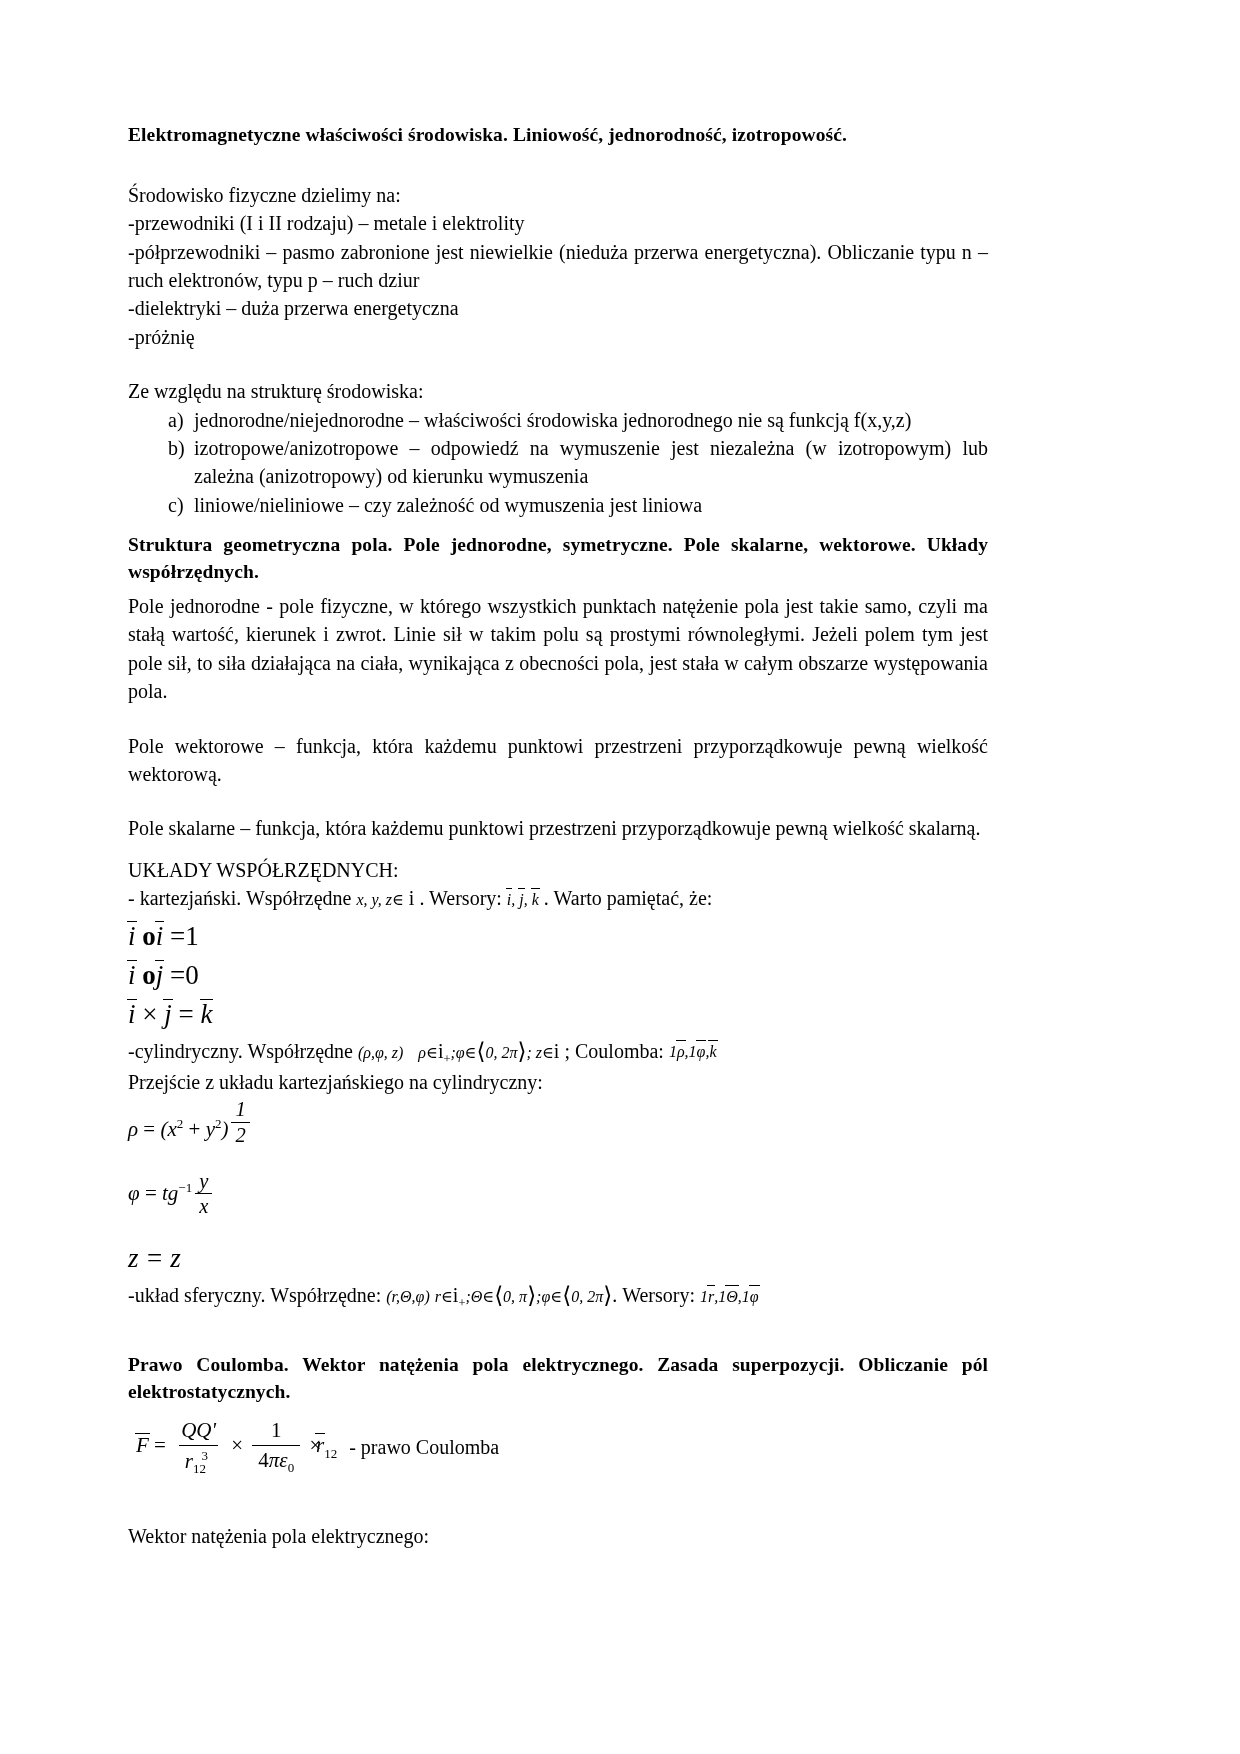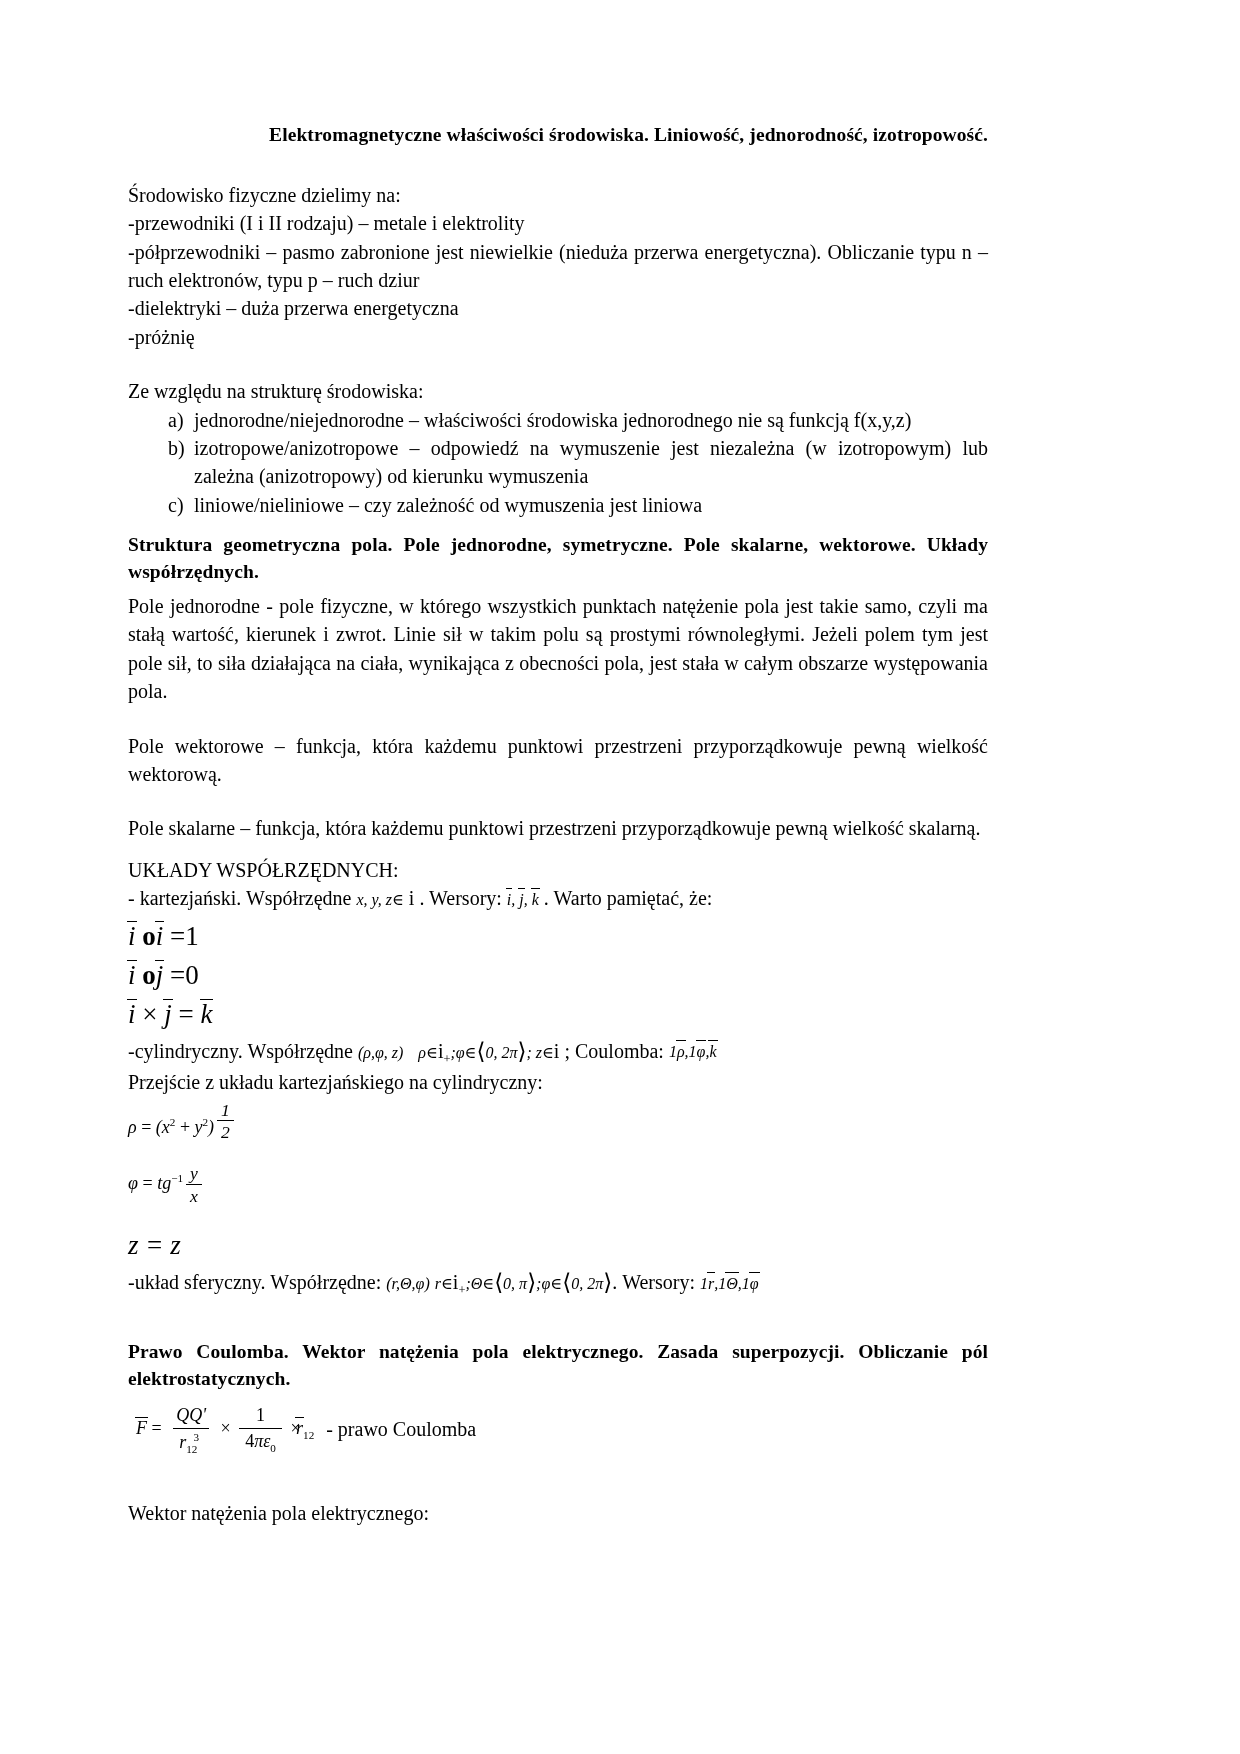--- a/index.html
+++ b/index.html
@@ -20,21 +20,20 @@
     left: 128px;
     top: 122px;
     width: 860px;
   }
   .h-bold {
     font-weight: bold;
     font-size: 19.5px;
     line-height: 1.38;
     letter-spacing: 0.1px;
     margin: 0 0 6px 0;
-    text-align: right;
   }
   .body-txt {
     font-size: 20px;
     line-height: 1.42;
     margin: 0;
   }
   .just {
     text-align: justify;
     text-justify: inter-word;
   }
@@ -138,21 +137,21 @@
   .ang {
     font-style: normal;
     font-size: 1.15em;
     vertical-align: -0.06em;
   }
   .rset {
     font-style: normal;
     font-family: "Liberation Serif", serif;
   }
   .eqwrap {
-    font-size: 18px;
+    font-size: 21px;
     font-style: italic;
   }
 </style>
 </head>
 <body>
 
 <div class="page">
 
   <div class="h-bold">Elektromagnetyczne właściwości środowiska. Liniowość, jednorodność,  izotropowość.</div>
 

